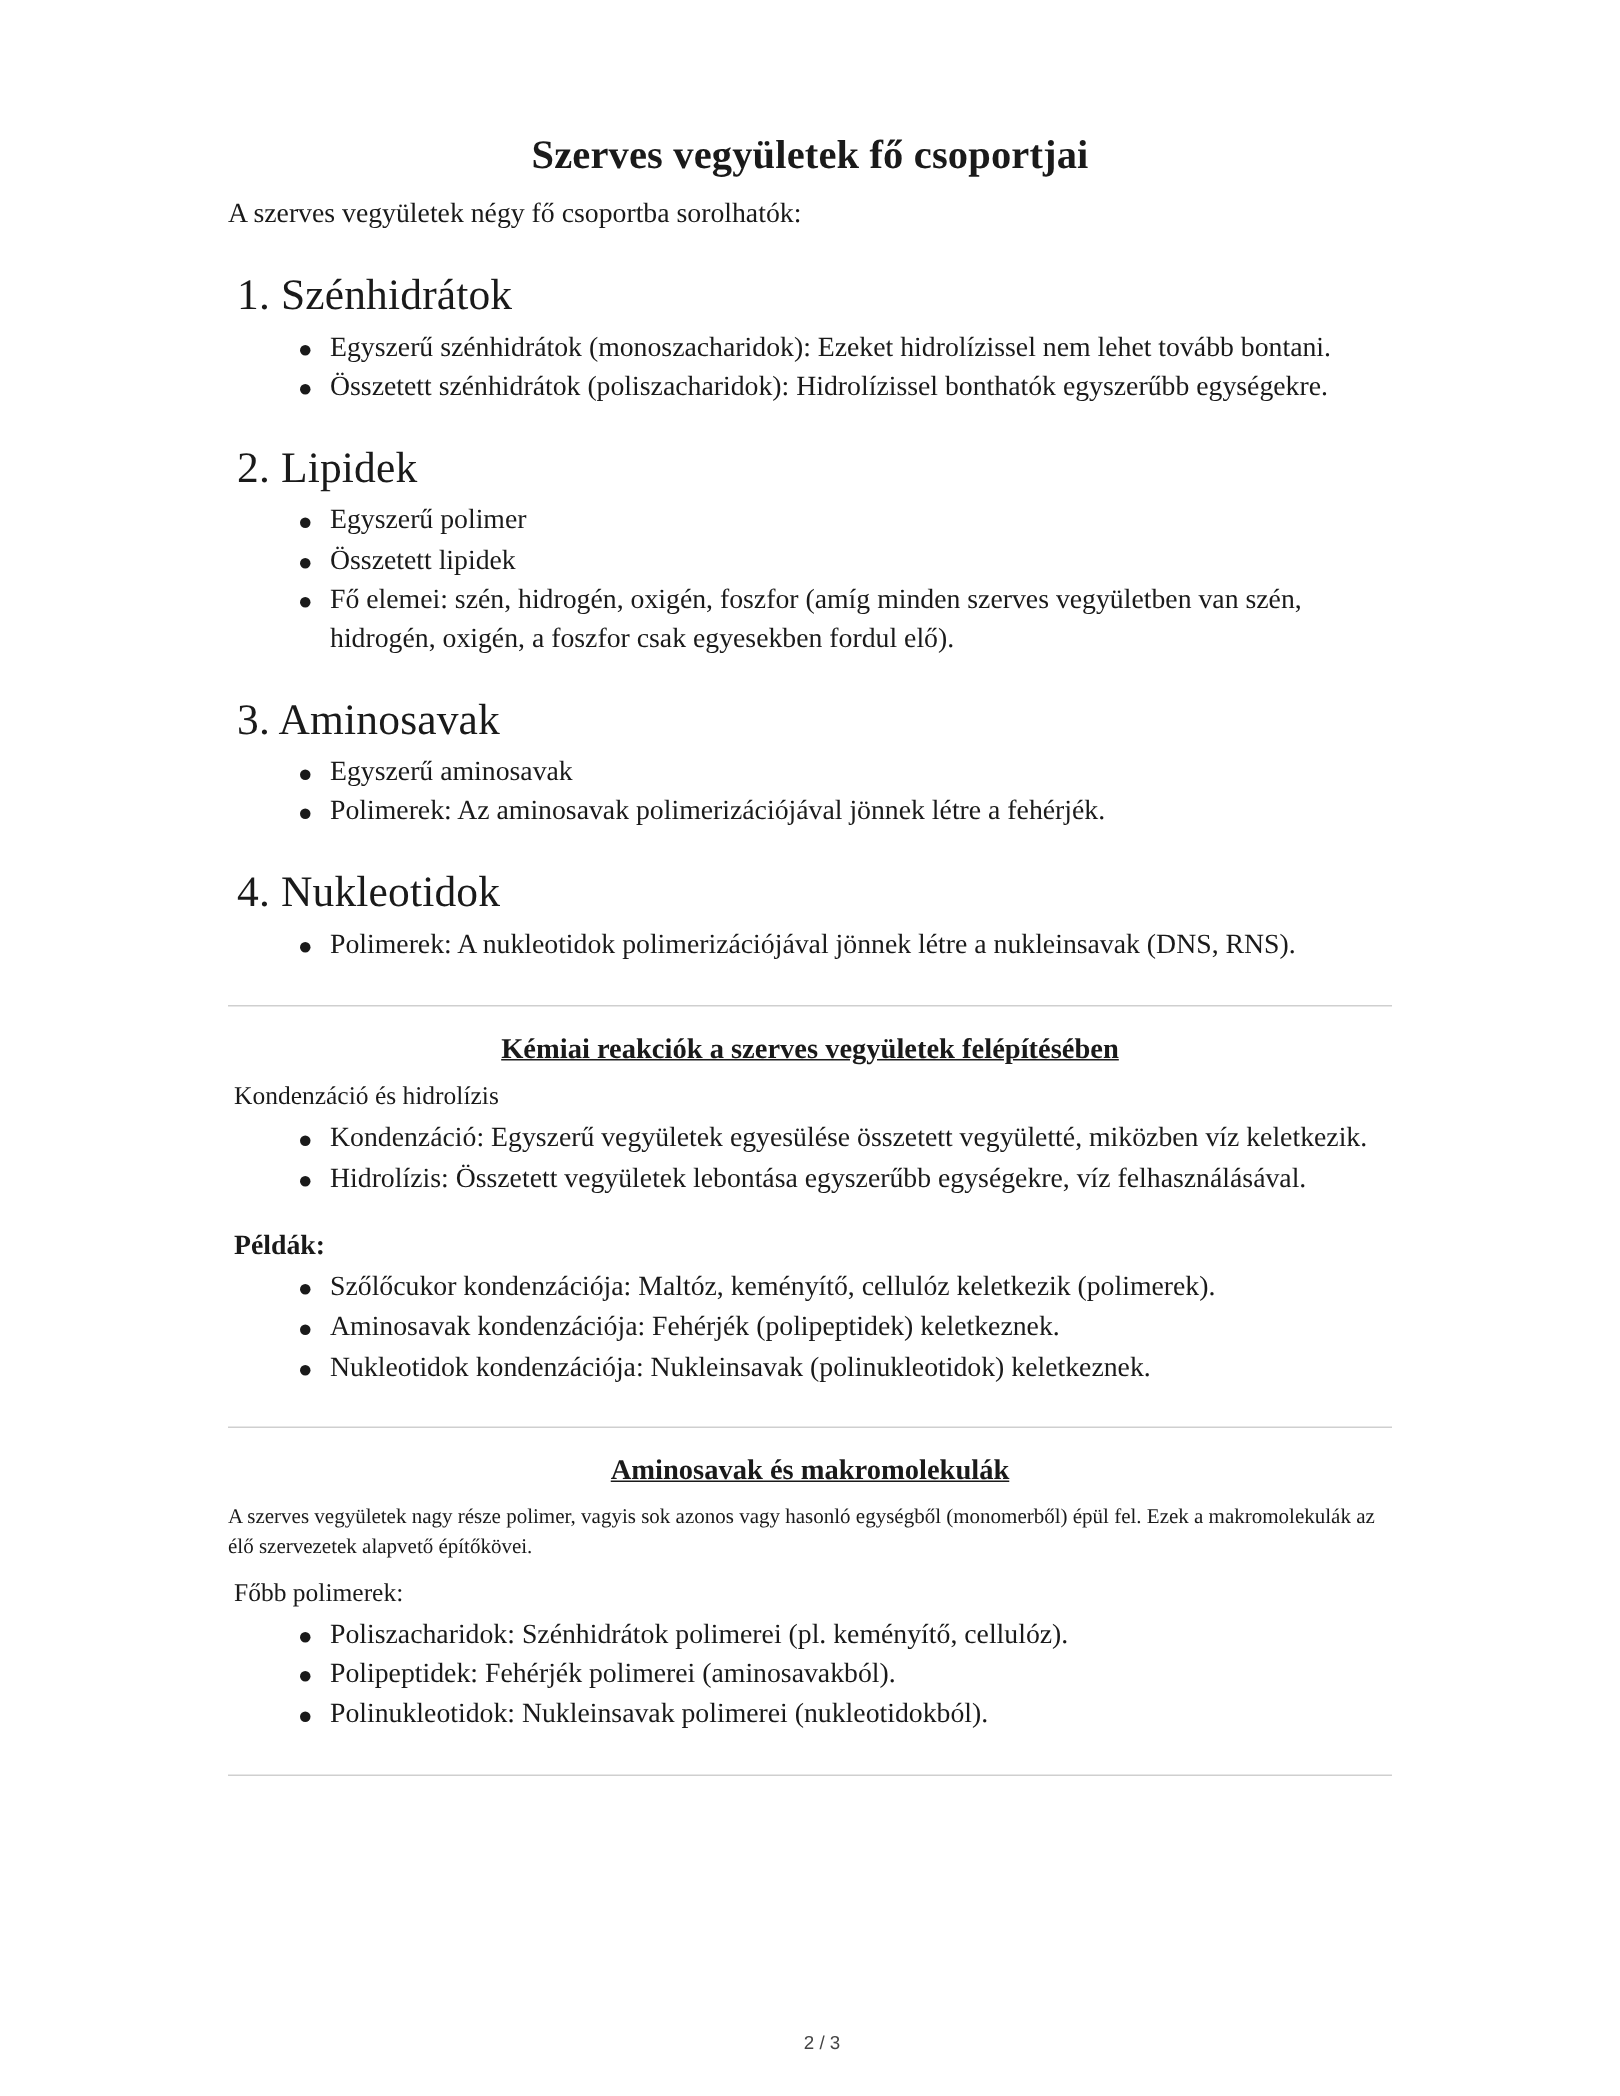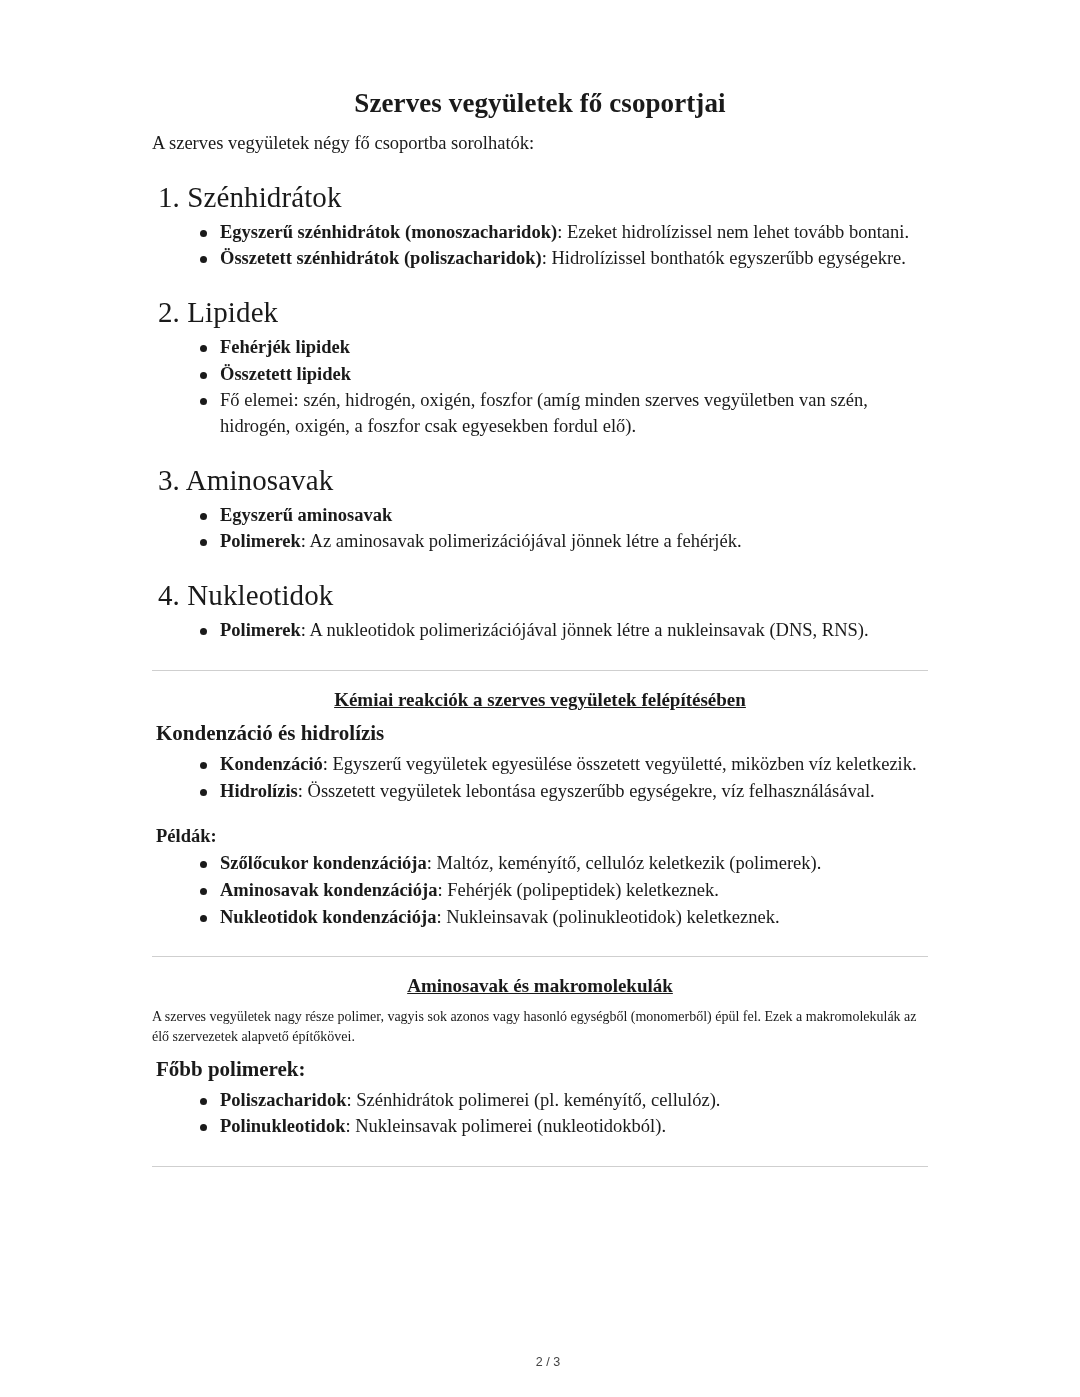--- a/index.html
+++ b/index.html
@@ -55,37 +55,37 @@
     content: "";
     position: absolute;
     left: 2px;
     top: 10px;
     width: 7px;
     height: 7px;
     background: #1a1a1a;
     border-radius: 50%;
   }
   .b {
-    font-weight: bold;
+    font-weight: normal;
   }
   hr.rule {
     border: none;
     border-top: 1px solid #cfcfcf;
     margin: 26px 0 18px 0;
   }
   h1.block-title {
     font-size: 19px;
     font-weight: bold;
     text-align: center;
     margin: 4px 0 10px 0;
     text-decoration: underline;
   }
   h3.subhead {
-    font-size: 21px;
-    font-weight: bold;
+    font-size: 17px;
+    font-weight: normal;
     margin: 10px 0 6px 4px;
   }
   h4.examples {
     font-size: 18.5px;
     font-weight: bold;
     margin: 22px 0 4px 4px;
   }
   p.body-text {
     font-size: 14px;
     line-height: 1.4;
@@ -112,21 +112,21 @@
   <p class="lead">A szerves vegyületek négy fő csoportba sorolhatók:</p>
 
   <h2 class="section">1. Szénhidrátok</h2>
   <ul class="bullets">
     <li><span class="b">Egyszerű szénhidrátok (monoszacharidok)</span><span>: Ezeket hidrolízissel nem lehet tovább bontani.</span></li>
     <li><span class="b">Összetett szénhidrátok (poliszacharidok)</span><span>: Hidrolízissel bonthatók egyszerűbb egységekre.</span></li>
   </ul>
 
   <h2 class="section">2. Lipidek</h2>
   <ul class="bullets">
-    <li><span class="b">Fehérjék lipidek</span><span></span></li>
+    <li><span class="b">Egyszerű polimer</span><span></span></li>
     <li><span class="b">Összetett lipidek</span><span></span></li>
     <li><span class="b"></span><span>Fő elemei: szén, hidrogén, oxigén, foszfor (amíg minden szerves vegyületben van szén, hidrogén, oxigén, a foszfor csak egyesekben fordul elő).</span></li>
   </ul>
 
   <h2 class="section">3. Aminosavak</h2>
   <ul class="bullets">
     <li><span class="b">Egyszerű aminosavak</span><span></span></li>
     <li><span class="b">Polimerek</span><span>: Az aminosavak polimerizációjával jönnek létre a fehérjék.</span></li>
   </ul>
 
@@ -152,19 +152,20 @@
   </ul>
 
   <hr class="rule">
 
   <h1 class="block-title">Aminosavak és makromolekulák</h1>
   <p class="body-text">A szerves vegyületek nagy része polimer, vagyis sok azonos vagy hasonló egységből (monomerből) épül fel. Ezek a makromolekulák az élő szervezetek alapvető építőkövei.</p>
 
   <h3 class="subhead">Főbb polimerek:</h3>
   <ul class="bullets">
     <li><span class="b">Poliszacharidok</span><span>: Szénhidrátok polimerei (pl. keményítő, cellulóz).</span></li>
+    <li><span class="b">Polipeptidek</span><span>: Fehérjék polimerei (aminosavakból).</span></li>
     <li><span class="b">Polinukleotidok</span><span>: Nukleinsavak polimerei (nukleotidokból).</span></li>
   </ul>
 
   <hr class="rule">
 
   <div class="footer">2 / 3</div>
 </div>
 
 </body></html>

